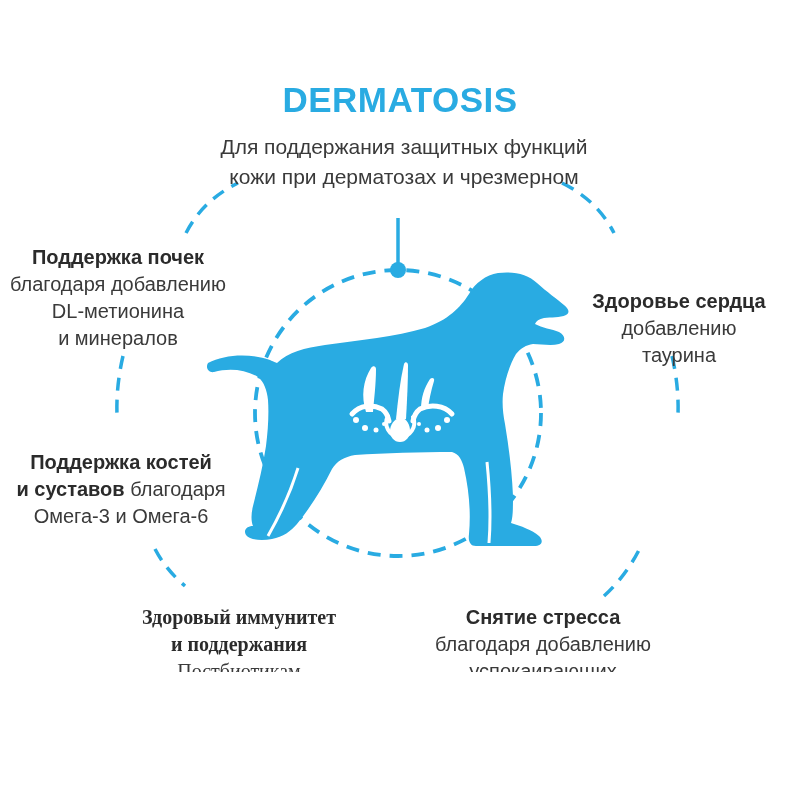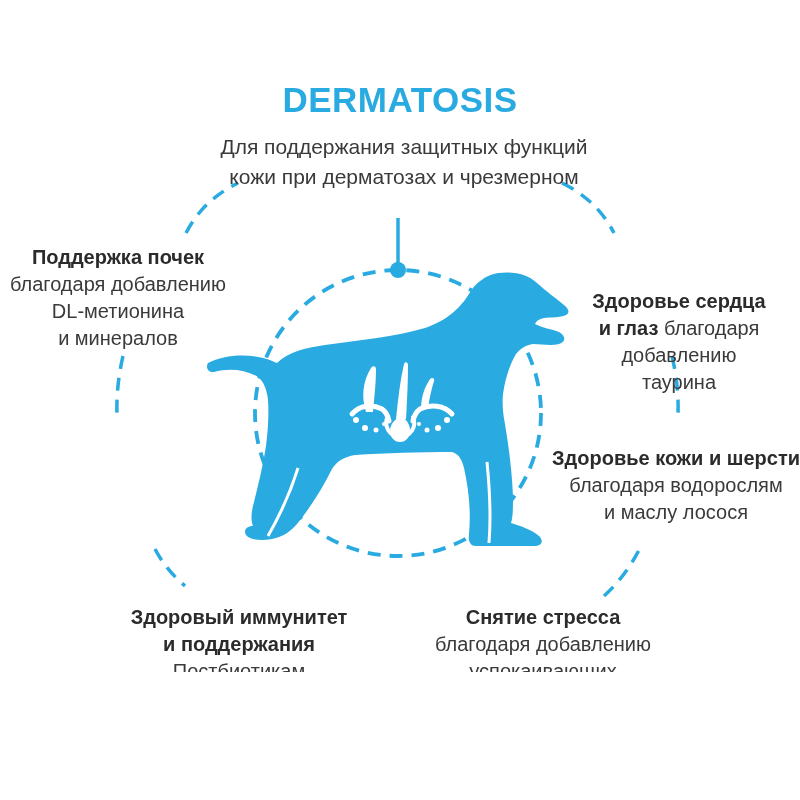--- a/index.html
+++ b/index.html
@@ -19,21 +19,21 @@
   .benefit{
     position:absolute;transform:translateX(-50%);text-align:center;
     font-size:20px;line-height:27px;color:#3a3a3a;
   }
   .benefit .ln{white-space:nowrap;}
   .benefit b{font-weight:700;color:#2b2b2b;}
   .b-kidneys{left:118px;top:244px;}
   .b-heart{left:679px;top:248px;margin-top:40px;}
   .b-bones{left:121px;top:449px;}
   .b-skin{left:676px;top:445px;}
-  .b-immunity{left:239px;top:604px;}
+  .b-immunity{left:239px;top:604px;font-family:Liberation Serif, serif;}
   .b-stress{left:543px;top:604px;}
 </style>
 </head>
 <body>
 
 <div class="stage">
 
   <svg class="layer" width="800" height="800" viewBox="0 0 800 800">
 
     <circle cx="398" cy="413" r="143" fill="none" stroke="#29abe2" stroke-width="3.8" stroke-dasharray="13 9"></circle>
@@ -131,31 +131,30 @@
 
   <div class="benefit b-kidneys">
     <div class="ln"><b>Поддержка почек</b><span></span></div>
     <div class="ln"><b></b><span>благодаря добавлению</span></div>
     <div class="ln"><b></b><span>DL-метионина</span></div>
     <div class="ln"><b></b><span>и минералов</span></div>
   </div>
 
   <div class="benefit b-heart">
     <div class="ln"><b>Здоровье сердца</b><span></span></div>
-    <div class="ln"><b>и глаз</b><span> благодаря</span></div>
     <div class="ln"><b></b><span>добавлению</span></div>
     <div class="ln"><b></b><span>таурина</span></div>
   </div>
 
+  <div class="benefit b-bones">
+    <div class="ln"><b>Поддержка костей</b><span></span></div>
+    <div class="ln"><b>и суставов</b><span> благодаря</span></div>
+    <div class="ln"><b></b><span>Омега-3 и Омега-6</span></div>
+  </div>
 
-  <div class="benefit b-skin">
-    <div class="ln"><b>Здоровье кожи и шерсти</b><span></span></div>
-    <div class="ln"><b></b><span>благодаря водорослям</span></div>
-    <div class="ln"><b></b><span>и маслу лосося</span></div>
-  </div>
 
   <div class="benefit b-immunity">
     <div class="ln"><b>Здоровый иммунитет</b><span></span></div>
     <div class="ln"><b>и поддержания</b><span></span></div>
     <div class="ln"><b></b><span>Постбиотикам</span></div>
   </div>
 
   <div class="benefit b-stress">
     <div class="ln"><b>Снятие стресса</b><span></span></div>
     <div class="ln"><b></b><span>благодаря добавлению</span></div>

